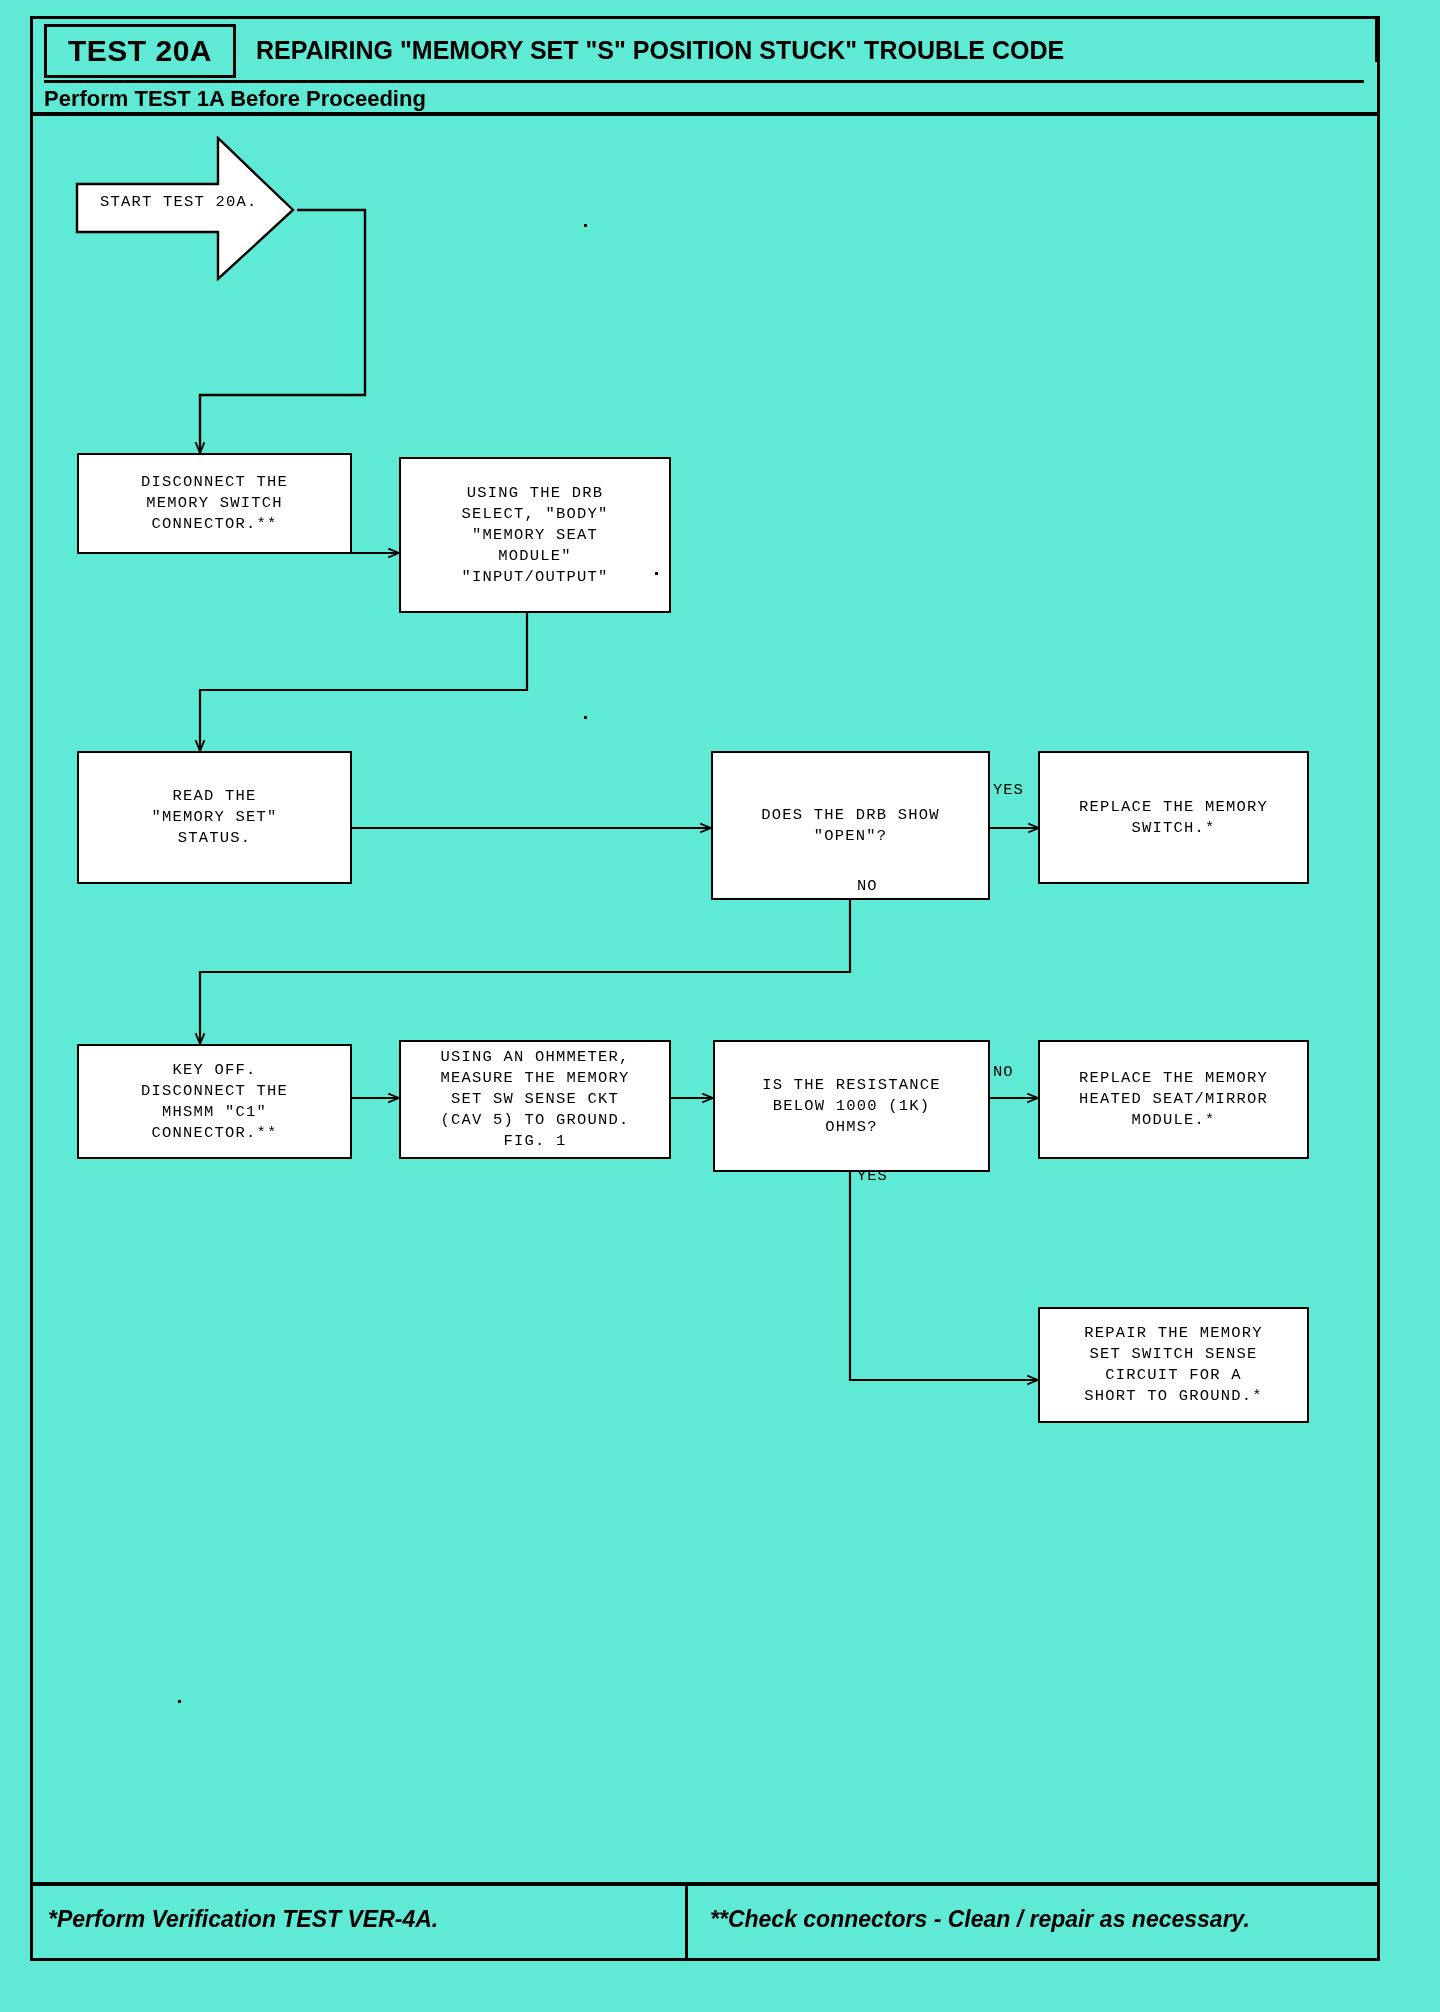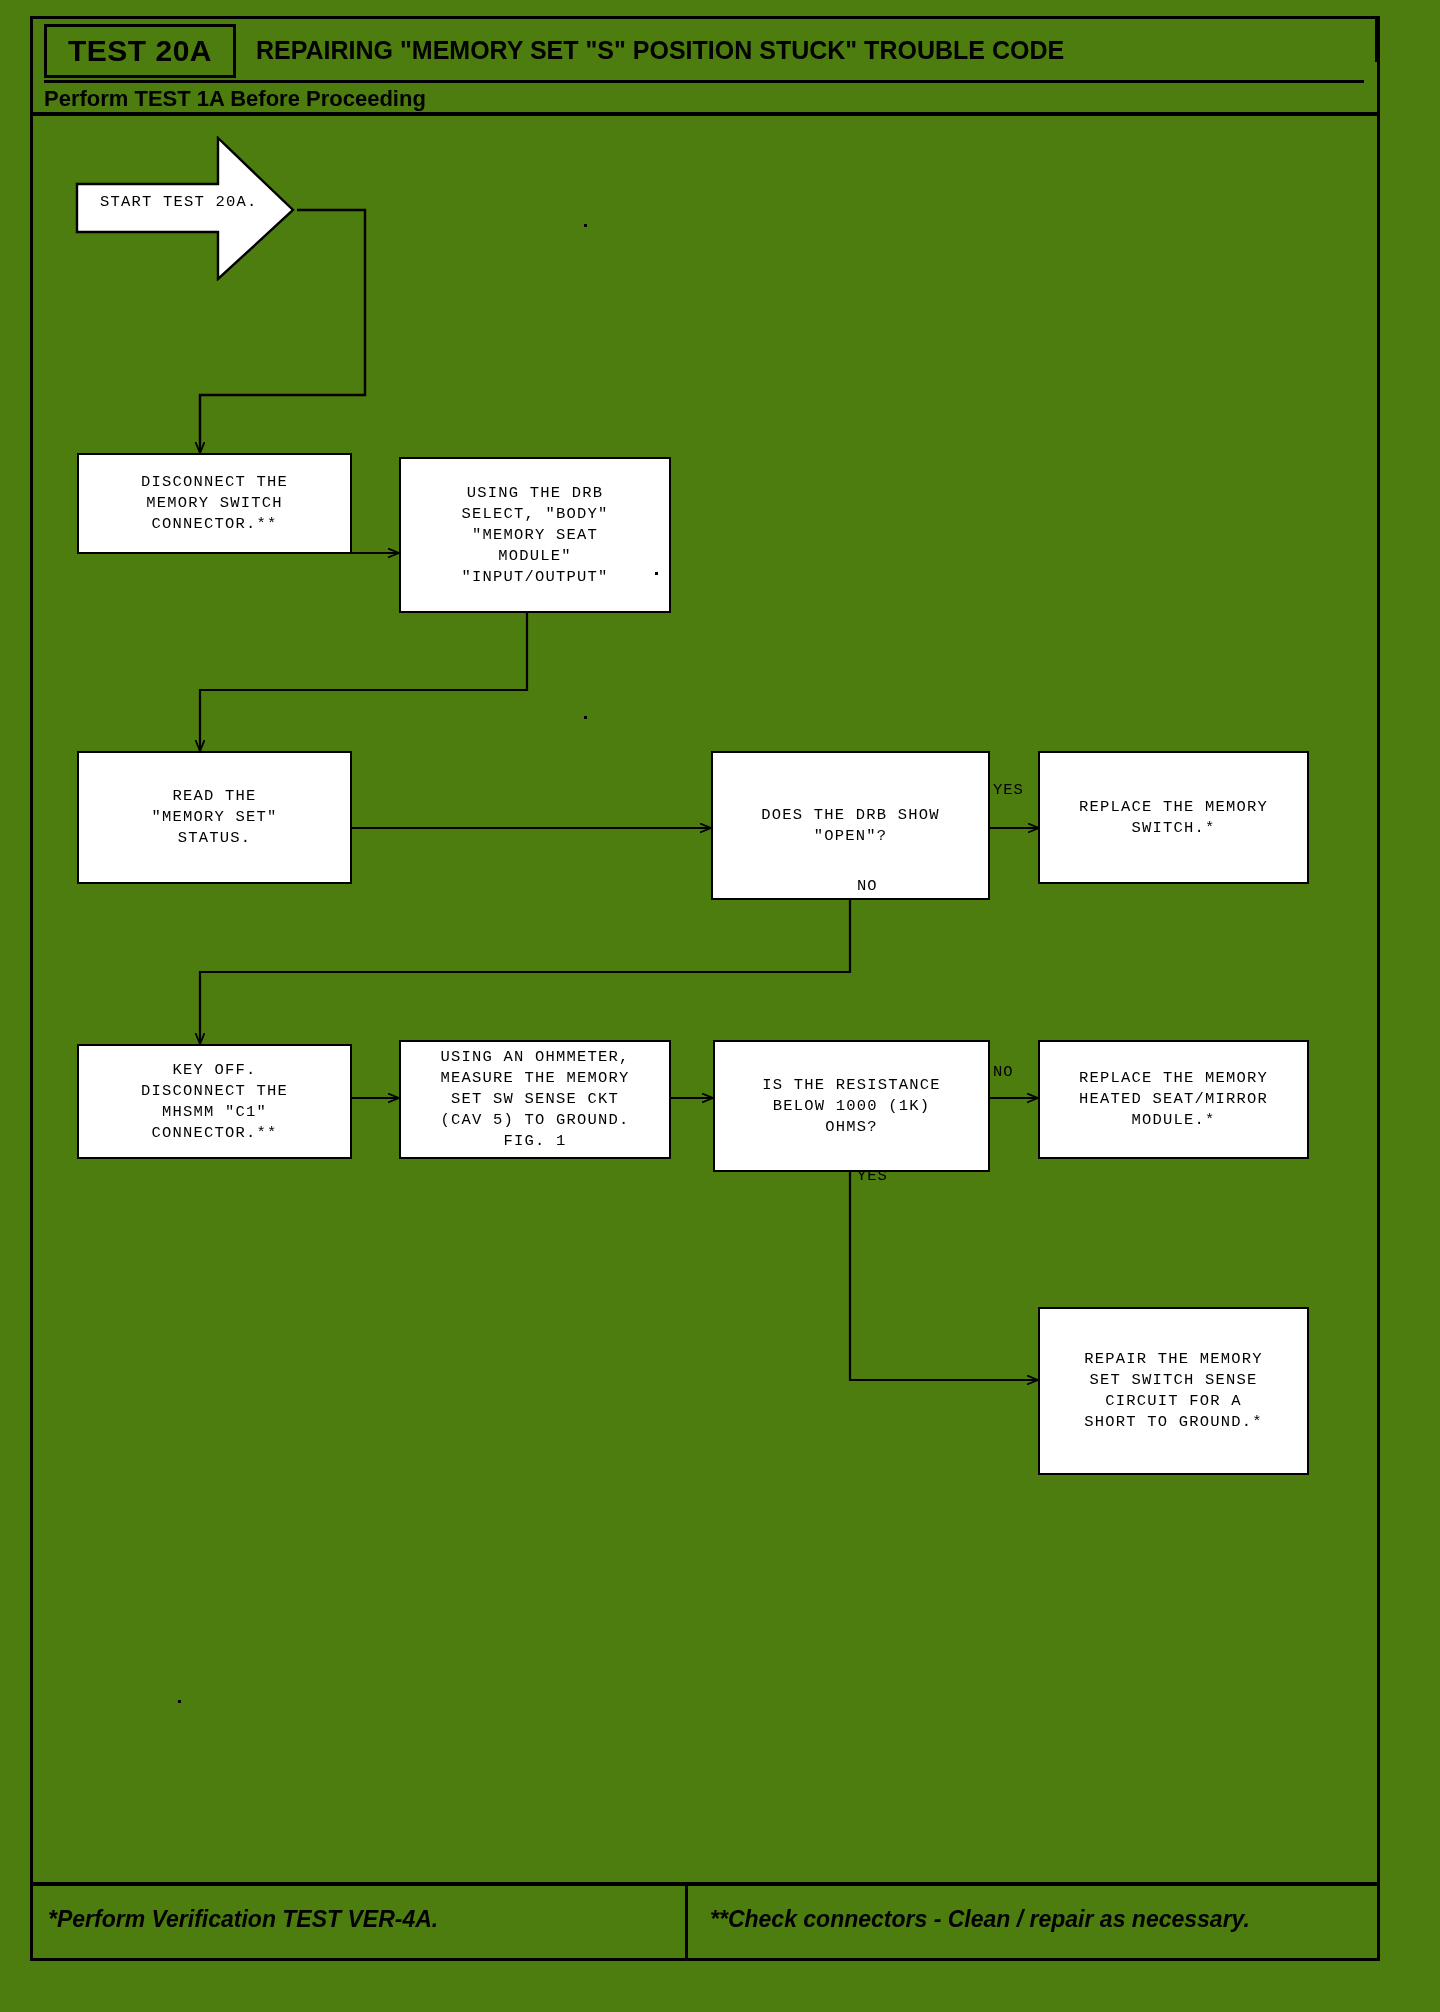--- a/index.html
+++ b/index.html
@@ -8,21 +8,21 @@
     background: #ffffff;
   }
   body {
     font-family: "Liberation Sans", sans-serif;
     color: #000000;
   }
   #page {
     position: relative;
     width: 1440px;
     height: 2012px;
-    background: #4d7c0f;
+    background: #5eead4;
     overflow: hidden;
   }
 
   
   .frame {
     position: absolute;
     left: 30px;
     top: 16px;
     width: 1350px;
     height: 1945px;
@@ -305,21 +305,21 @@
 BELOW 1000 (1K)
 OHMS?</span>
   </div>
 
   <div class="fbox" style="left:1038px; top:1040px; width:271px; height:119px;">
     <span class="btxt">REPLACE THE MEMORY
 HEATED SEAT/MIRROR
 MODULE.*</span>
   </div>
 
-  <div class="fbox" style="left:1038px; top:1307px; width:271px; height:168px;">
+  <div class="fbox" style="left:1038px; top:1307px; width:271px; height:116px;">
     <span class="btxt">REPAIR THE MEMORY
 SET SWITCH SENSE
 CIRCUIT FOR A
 SHORT TO GROUND.*</span>
   </div>
 
   <div class="blabel" style="left:993px; top:781px;">YES</div>
   <div class="blabel" style="left:857px; top:877px;">NO</div>
   <div class="blabel" style="left:993px; top:1063px;">NO</div>
   <div class="blabel" style="left:857px; top:1167px;">YES</div>

